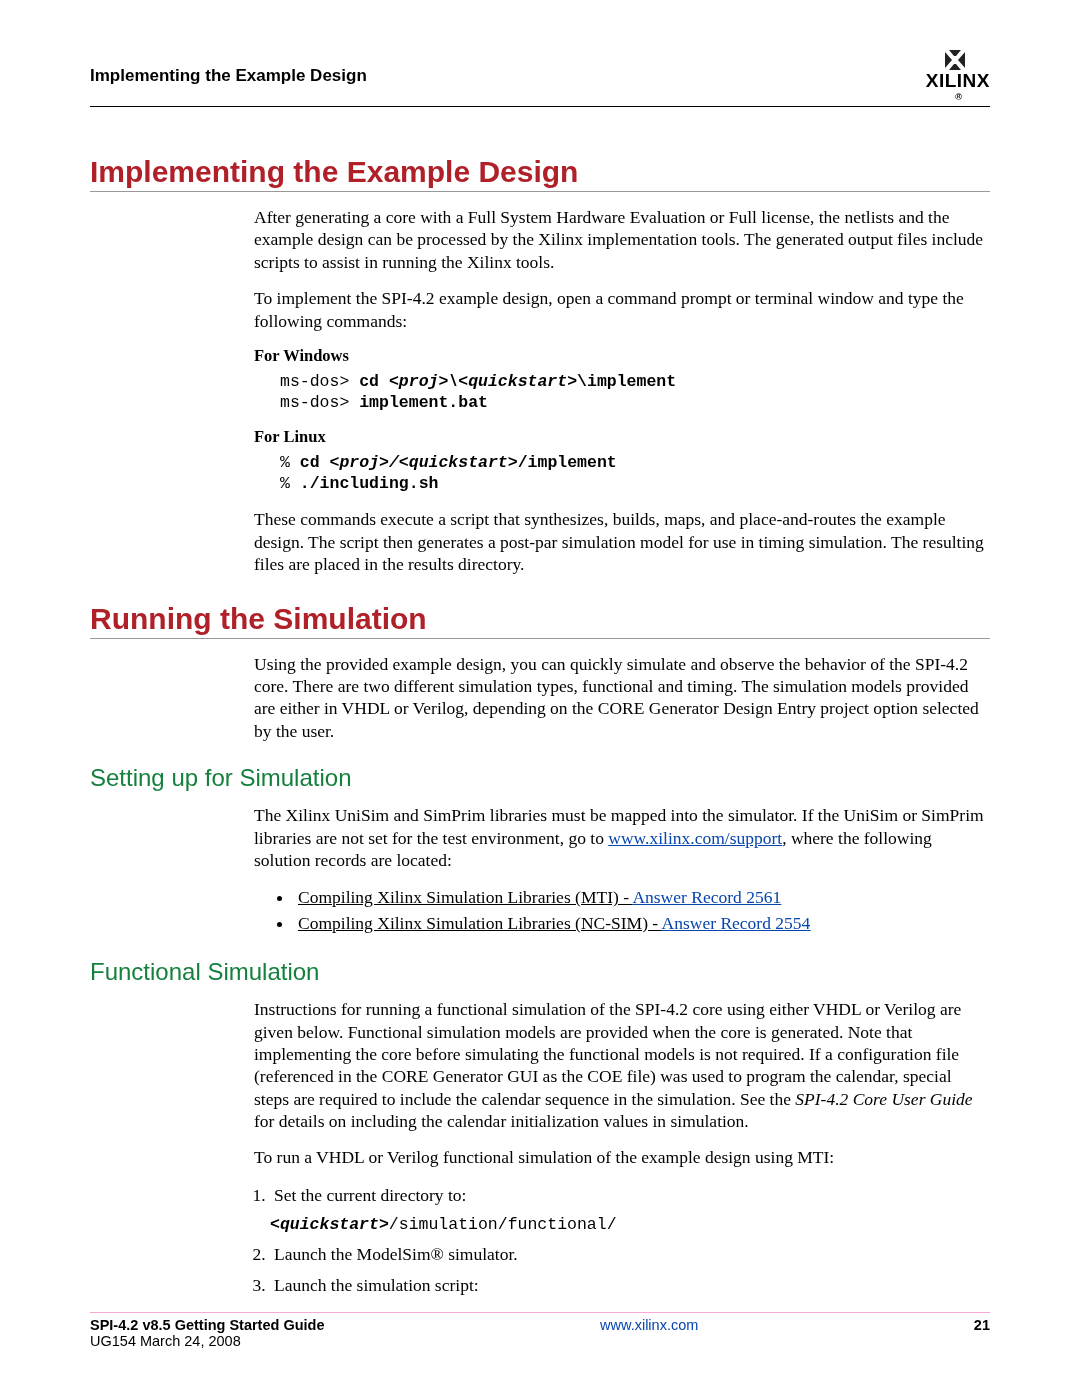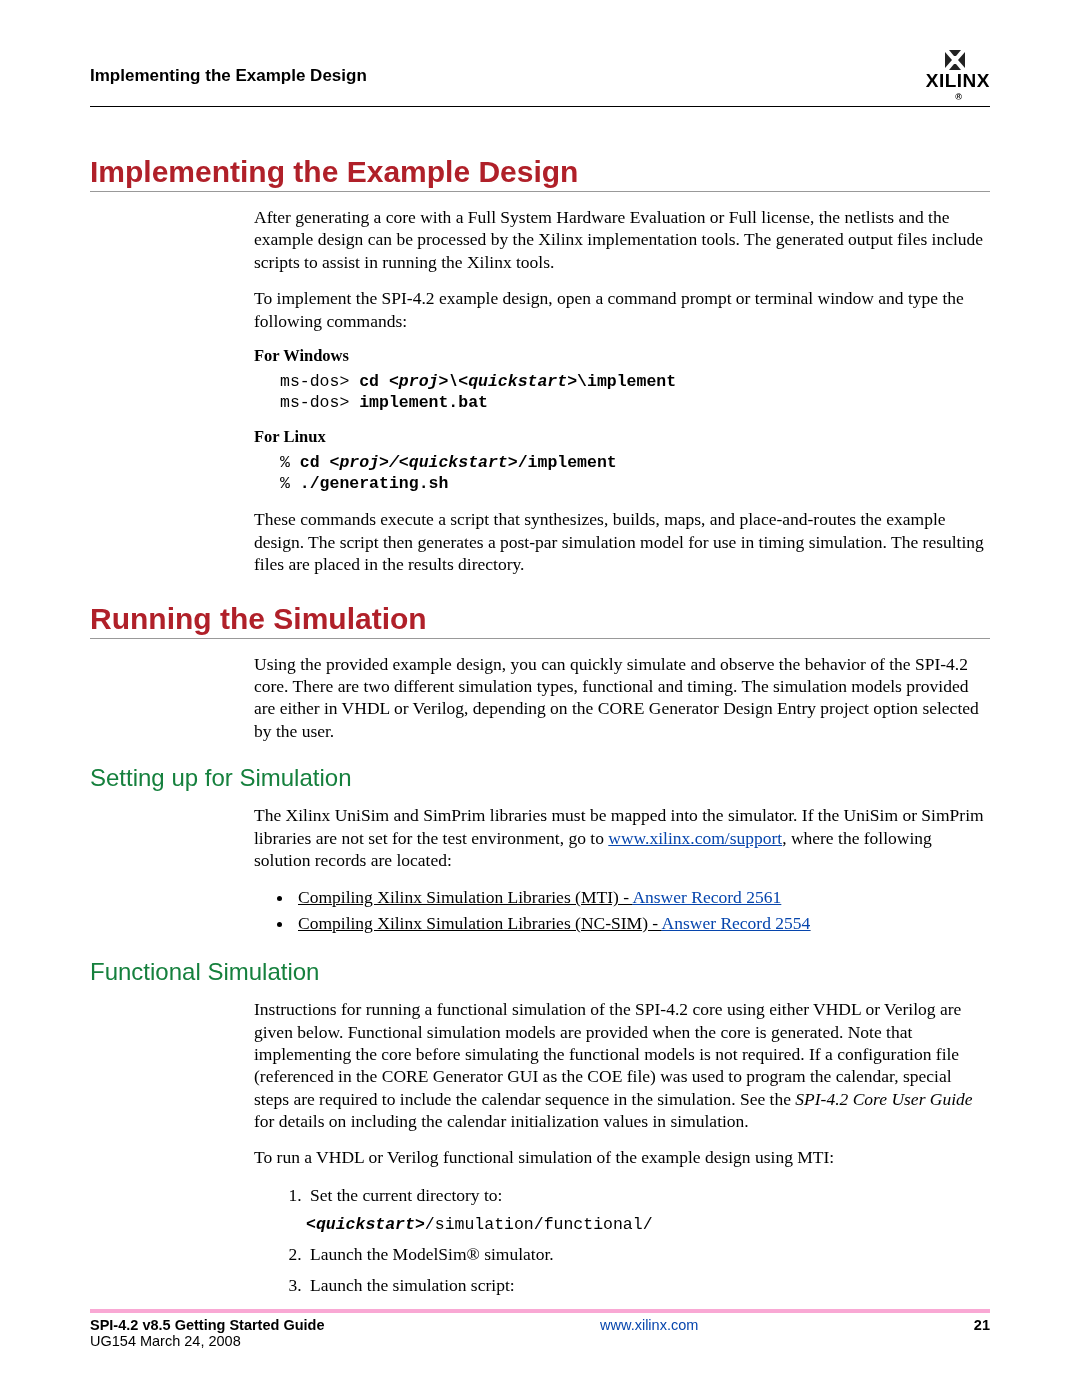--- a/index.html
+++ b/index.html
@@ -95,41 +95,41 @@
     margin-left: 40px;
     margin-bottom: 14px;
     text-decoration: underline;
   }
   ul.bullets li {
     font-size: 17.5px;
     line-height: 1.45;
     padding-left: 4px;
   }
   ol.numbered {
-    margin-left: 52px;
+    margin-left: 16px;
   }
   ol.numbered li {
     font-size: 17.5px;
     line-height: 1.4;
     margin-bottom: 6px;
     padding-left: 4px;
   }
   .inline-code {
     font-family: "Courier New", Courier, monospace;
     font-size: 16.5px;
   }
   .inline-code .bold { font-weight: normal; }
   .inline-code .ital { font-style: italic; font-weight: bold; }
   .italic-ref { font-style: italic; }
   .footer {
     position: absolute;
     bottom: 48px;
     left: 90px;
     right: 90px;
-    border-top: 4px solid #f9a8d4;
+    border-top: 1px solid #f9a8d4;
     padding-top: 4px;
     display: flex;
     justify-content: space-between;
     align-items: flex-start;
     font-family: Arial, Helvetica, sans-serif;
     font-size: 14.5px;
   }
   .footer-left { }
   .footer-left .doc-title { font-weight: bold; }
   .footer-left .doc-date { font-weight: normal; }
@@ -160,21 +160,21 @@
   <div class="body-indent">
     <p>After generating a core with a Full System Hardware Evaluation or Full license, the netlists and the example design can be processed by the Xilinx implementation tools. The generated output files include scripts to assist in running the Xilinx tools.</p>
     <p>To implement the SPI-4.2 example design, open a command prompt or terminal window and type the following commands:</p>
 
     <div class="label">For Windows</div>
     <div class="code-block"><span>ms-dos&gt; </span><span class="bold">cd </span><span class="ital">&lt;proj&gt;\&lt;quickstart&gt;</span><span class="bold">\implement</span>
 <span>ms-dos&gt; </span><span class="bold">implement.bat</span></div>
 
     <div class="label">For Linux</div>
     <div class="code-block"><span>% </span><span class="bold">cd </span><span class="ital">&lt;proj&gt;/&lt;quickstart&gt;</span><span class="bold">/implement</span>
-<span>% </span><span class="bold">./generating.sh</span></div>
+<span>% </span><span class="bold">./including.sh</span></div>
 
     <p>These commands execute a script that synthesizes, builds, maps, and place-and-routes the example design. The script then generates a post-par simulation model for use in timing simulation. The resulting files are placed in the results directory.</p>
   </div>
 
   <h1 class="section" style="margin-top:26px">Running the Simulation</h1>
   <div class="body-indent">
     <p>Using the provided example design, you can quickly simulate and observe the behavior of the SPI-4.2 core. There are two different simulation types, functional and timing. The simulation models provided are either in VHDL or Verilog, depending on the CORE Generator Design Entry project option selected by the user.</p>
   </div>
 
   <h2 class="subsection">Setting up for Simulation</h2>

